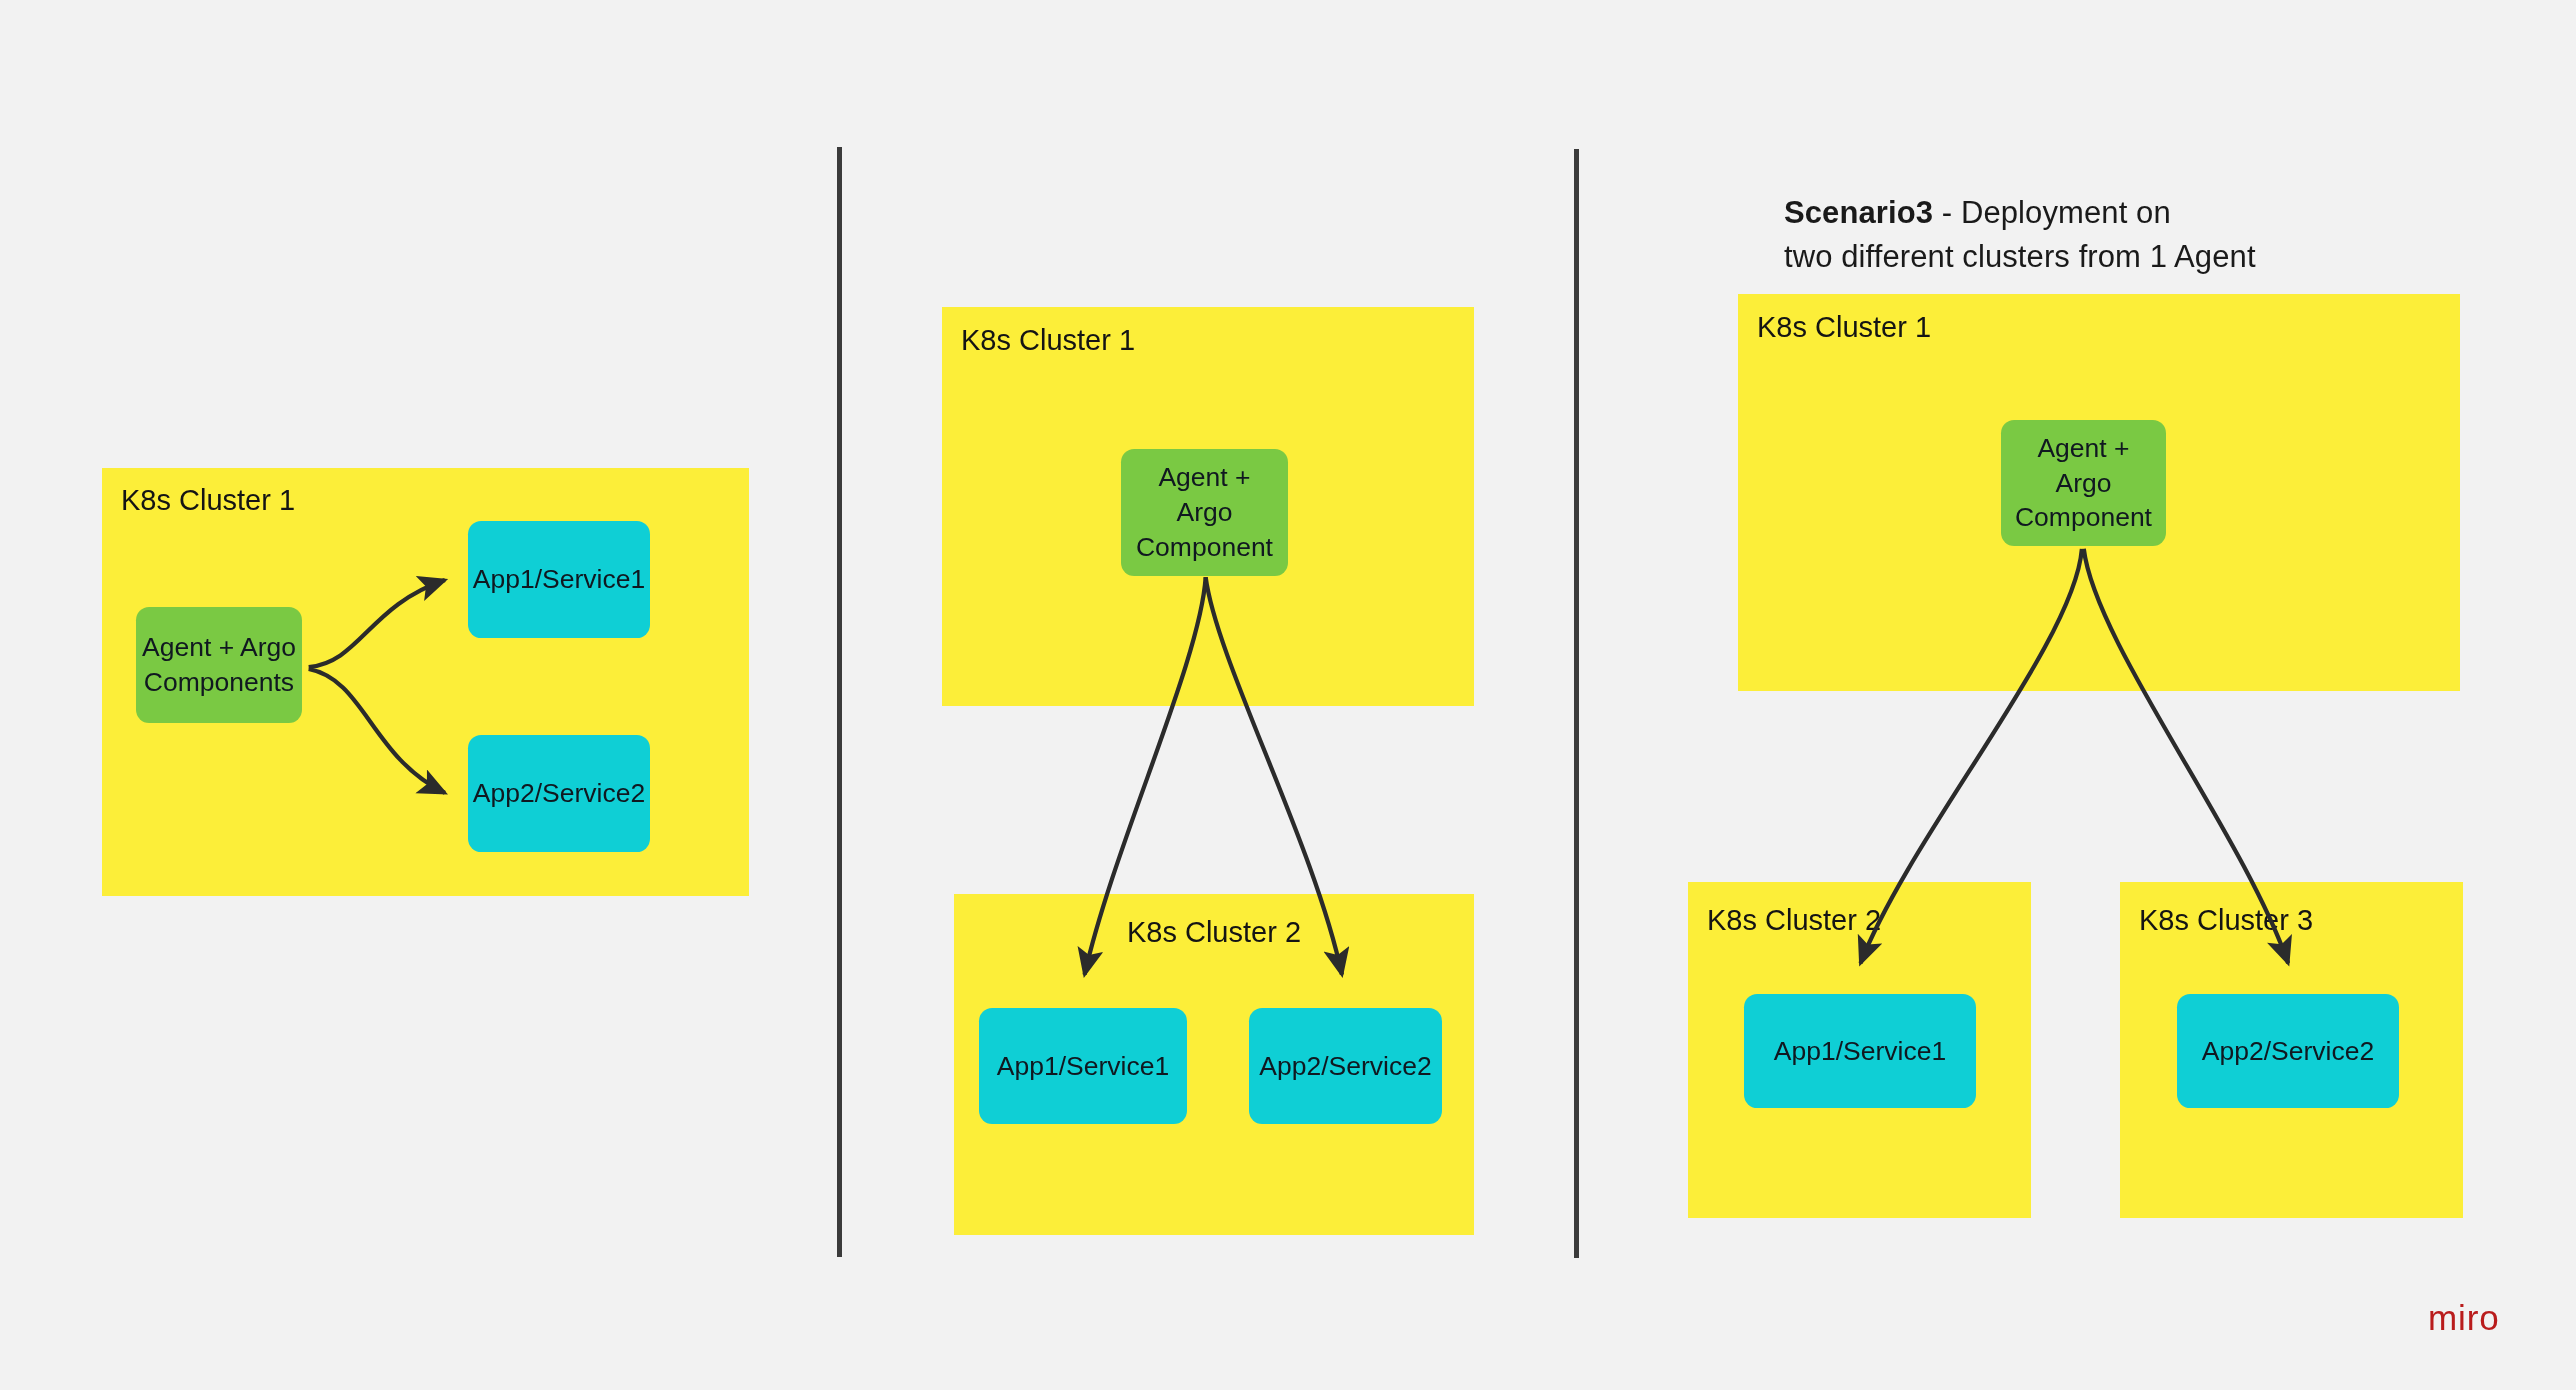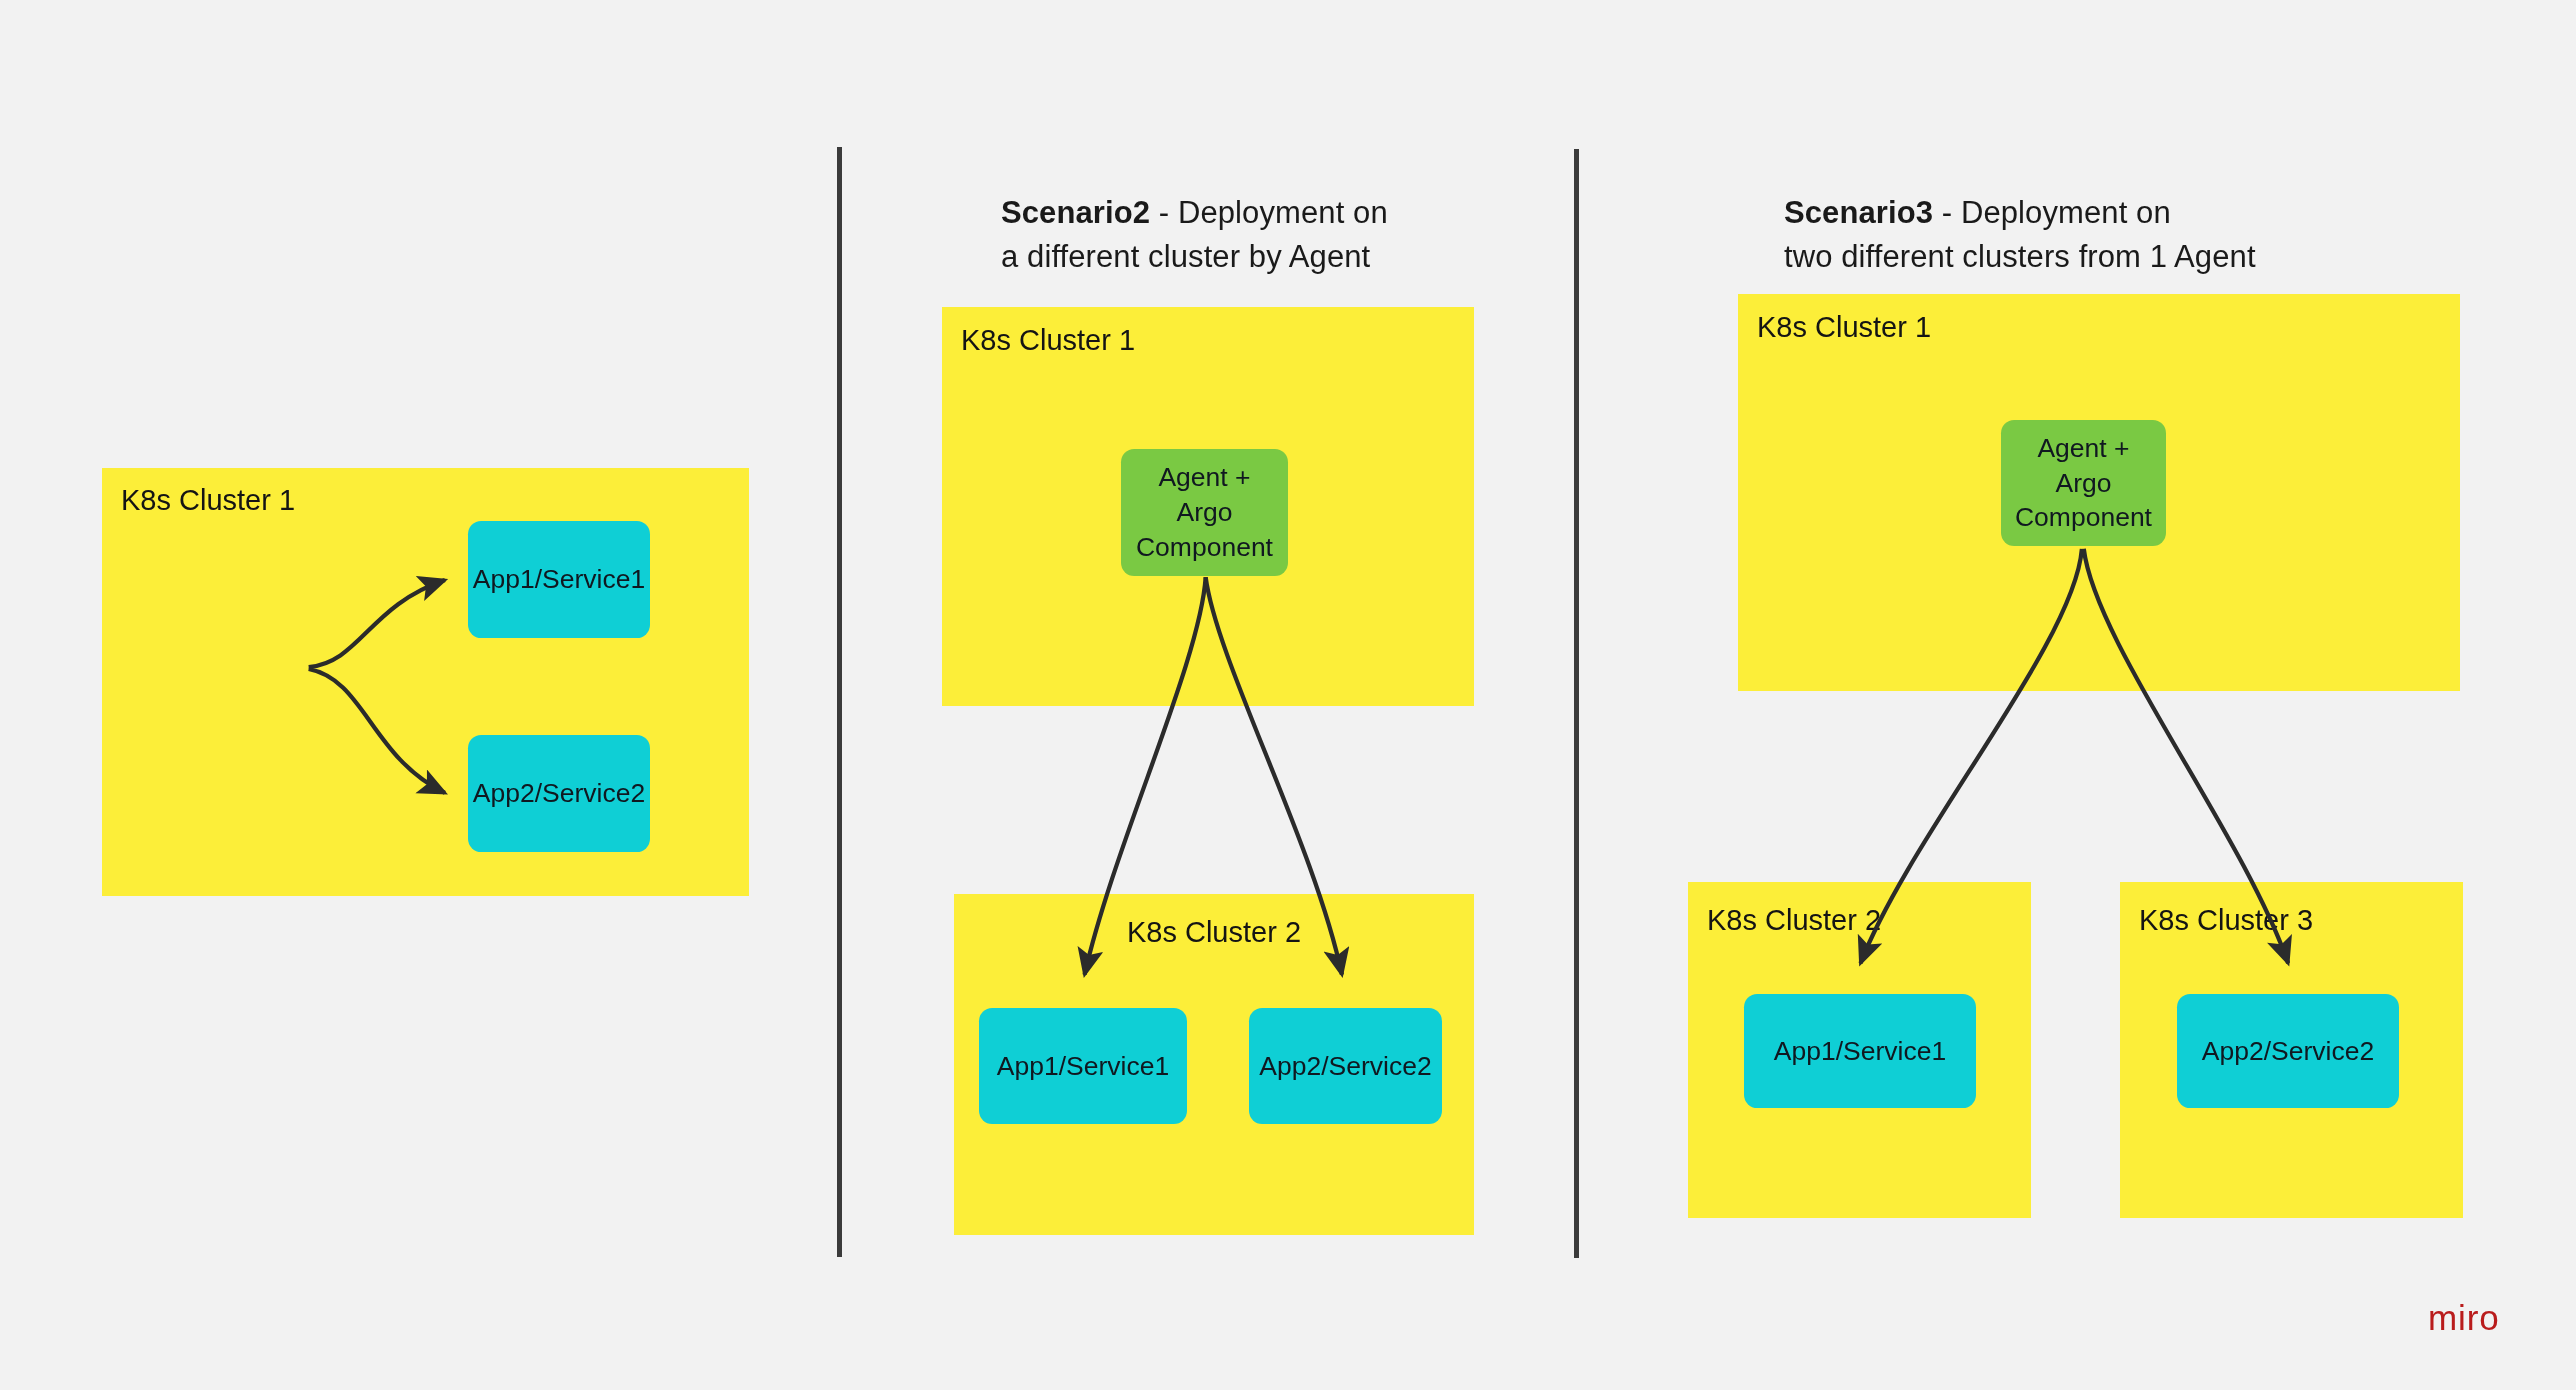--- a/index.html
+++ b/index.html
@@ -95,37 +95,37 @@
     letter-spacing: 0.9px;
     font-weight: 400;
   }
 </style>
 </head>
 <body>
 
 <div id="board">
 
 
-  <div class="panel-title" style="left:1001px; top:147px; width:568px;">
-    <span class="scn">Scenario2</span><span> - Deployment on
-a different cluster by Agent</span>
-  </div>
 
   <div class="panel-title" style="left:1784px; top:147px; width:644px;">
     <span class="scn">Scenario3</span><span> - Deployment on
 two different clusters from 1 Agent</span>
   </div>
 
   <div class="divider" style="left:837px; top:147px; height:1110px;"></div>
   <div class="divider" style="left:1574px; top:149px; height:1109px;"></div>
 
   <div class="cluster" style="left:102px; top:468px; width:647px; height:428px;">
     <div class="cluster-label" style="left:19px; top:15px;">K8s Cluster 1</div>
   </div>
 
+  <div class="node agent" style="left:136px; top:607px; width:166px; height:116px;">
+    <span>Agent + Argo
+Components</span>
+  </div>
 
   <div class="node app" style="left:468px; top:521px; width:182px; height:117px;">
     <span>App1/Service1</span>
   </div>
 
   <div class="node app" style="left:468px; top:735px; width:182px; height:117px;">
     <span>App2/Service2</span>
   </div>
 
   <div class="cluster" style="left:942px; top:307px; width:532px; height:399px;">

